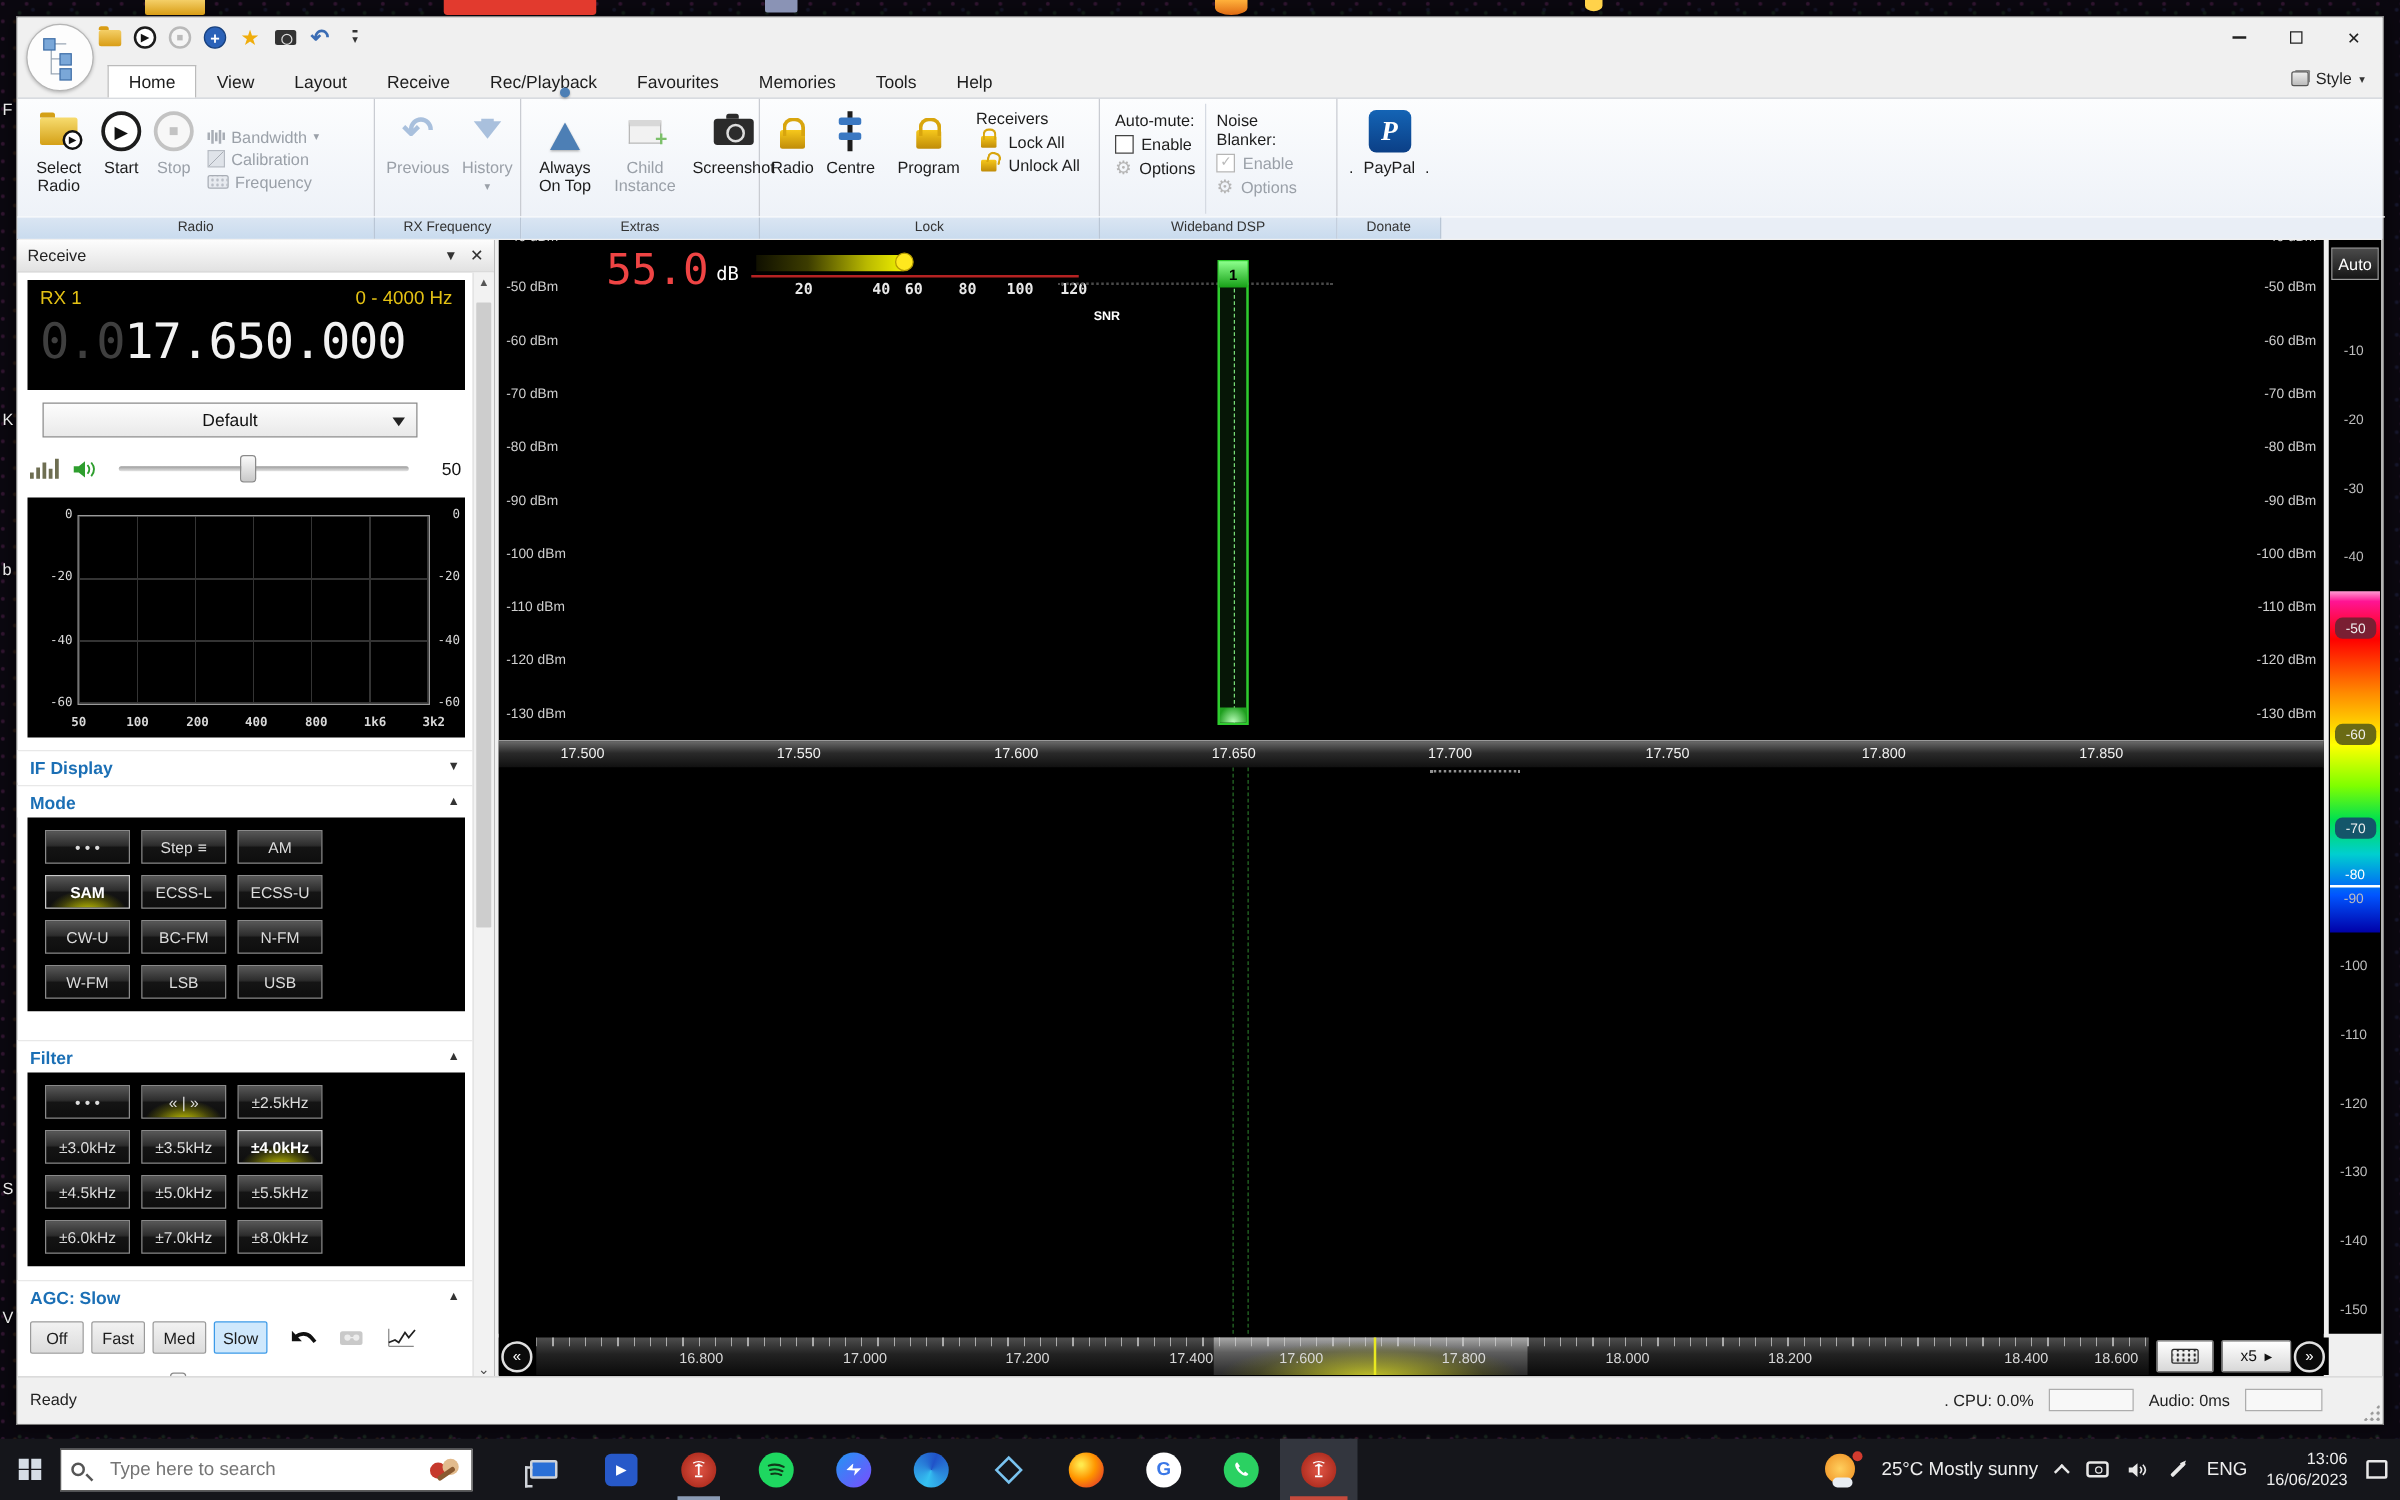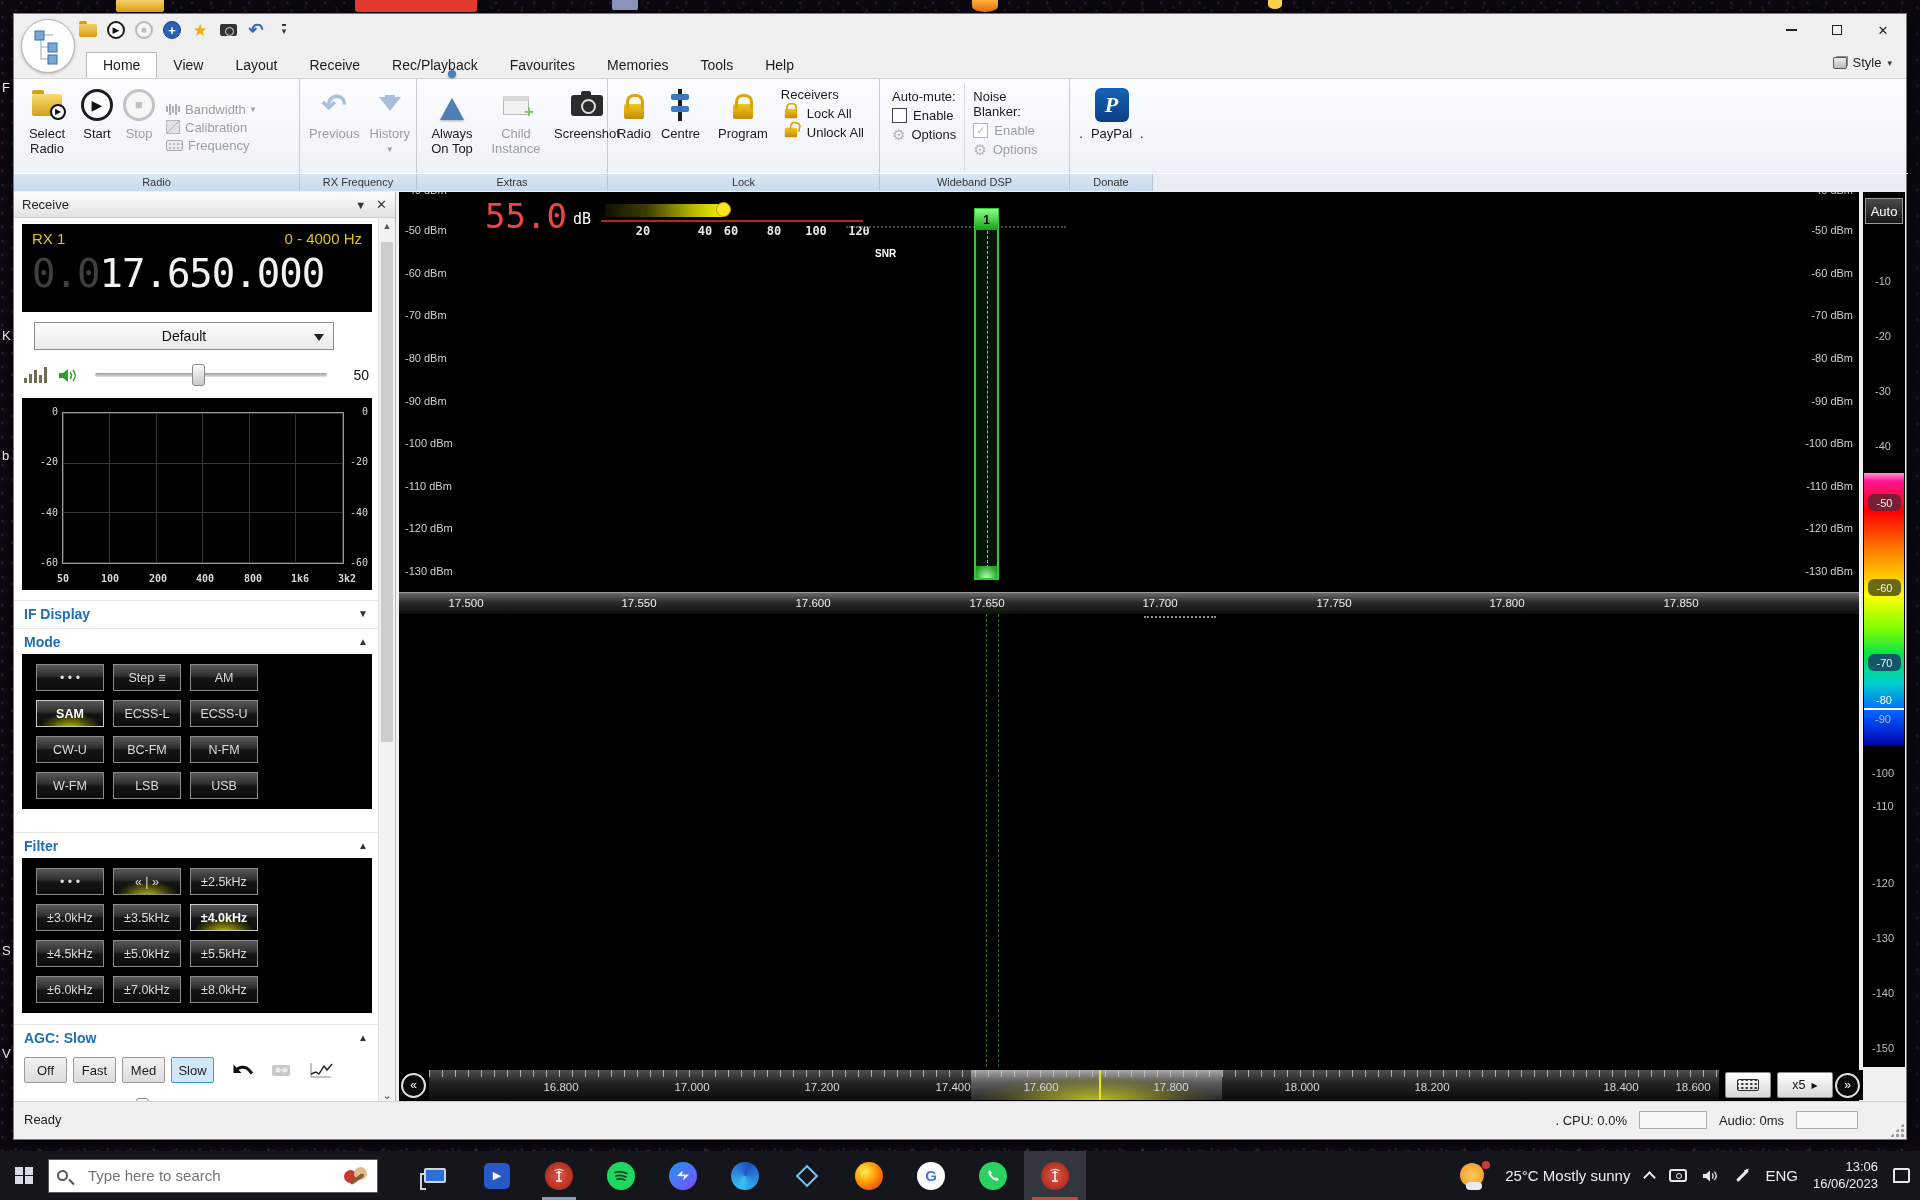--- a/index.html
+++ b/index.html
@@ -739,21 +739,21 @@
       <span class="sctick" style="top:248px">-40</span>
       <div id="grad">
         <span class="pill" style="top:21px;background:#7a1f33">-50</span>
         <span class="pill" style="top:106px;background:#6a6a14">-60</span>
         <span class="pill" style="top:181px;background:#14566a">-70</span>
       </div>
       <span id="glinelbl">-80</span>
       <div id="gline"></div>
       <span class="sctick" style="top:521px">-90</span>
       <span class="sctick" style="top:575px">-100</span>
-      <span class="sctick" style="top:608px">-110</span>
+      <span class="sctick" style="top:630px">-110</span>
       <span class="sctick" style="top:685px">-120</span>
       <span class="sctick" style="top:740px">-130</span>
       <span class="sctick" style="top:795px">-140</span>
       <span class="sctick" style="top:850px">-150</span>
     </div>
   </div>
 
   <div id="status">
     <span style="position:absolute;left:10px;top:10px">Ready</span>
     <div class="right">

